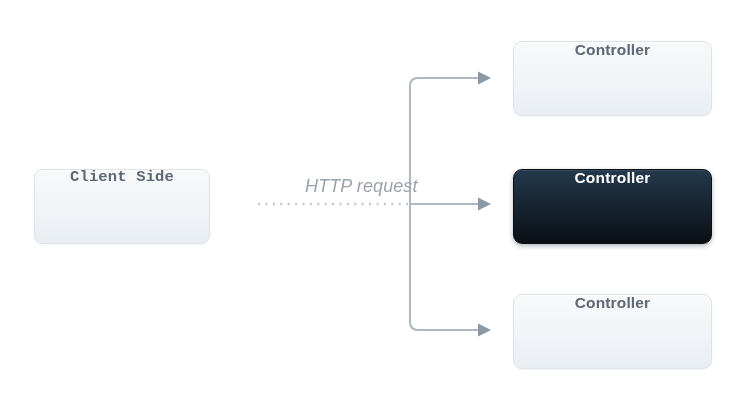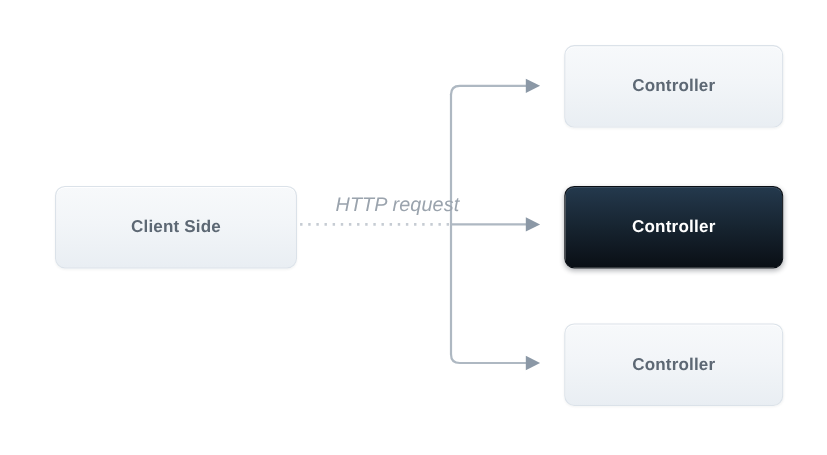--- a/index.html
+++ b/index.html
@@ -17,21 +17,20 @@
     height: 414px;
     background: #ffffff;
     overflow: hidden;
   }
 
   
   .node {
     position: absolute;
     box-sizing: border-box;
     display: flex;
-    align-items: center;
     justify-content: center;
     border-radius: 9px;
     user-select: none;
   }
   .node-label {
     display: block;
     line-height: 1;
     white-space: nowrap;
   }
 
@@ -116,21 +115,21 @@
 
     <path class="edge-solid" d="M 410 204 L 478 204"></path>
     <polygon class="arrow-head" points="478,197.5 491,204 478,210.5"></polygon>
 
     <path class="edge-solid" d="M 410 322 Q 410 330 418 330 L 478 330"></path>
     <polygon class="arrow-head" points="478,323.5 491,330 478,336.5"></polygon>
   </svg>
 
   <div class="edge-label" style="left:305px; top:176px;">HTTP request</div>
 
-  <div class="node light" style="left:50px; top:169px; width:220px; height:75px;">
+  <div class="node light" style="left:34px; top:169px; width:176px; height:75px;font-family:Liberation Mono, monospace;">
     <span class="node-label">Client Side</span>
   </div>
 
   <div class="node light" style="left:513px; top:41px; width:199px; height:75px;">
     <span class="node-label">Controller</span>
   </div>
 
   <div class="node dark" style="left:513px; top:169px; width:199px; height:75px;">
     <span class="node-label">Controller</span>
   </div>

